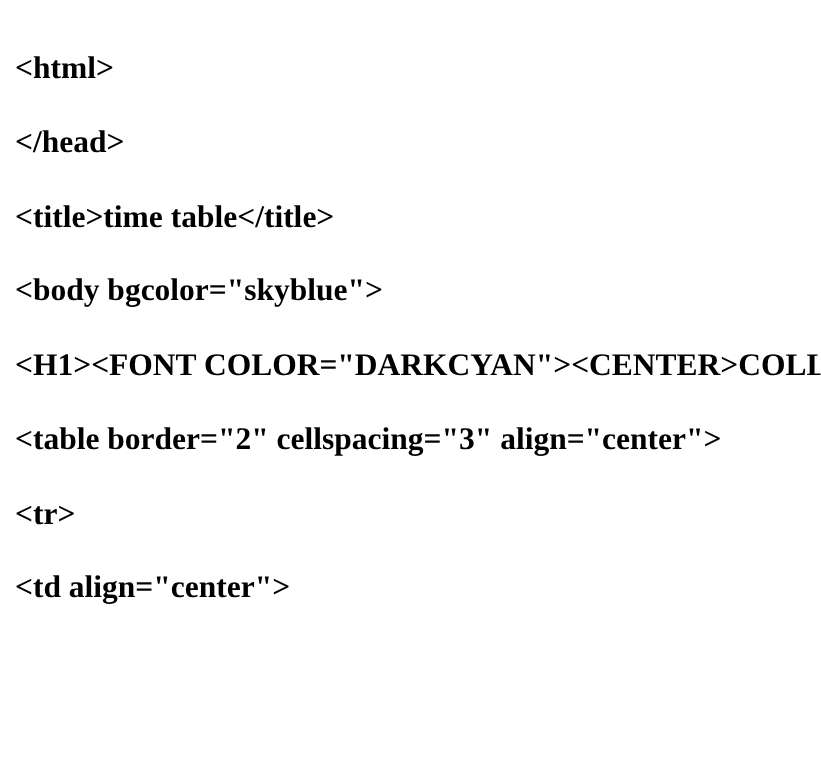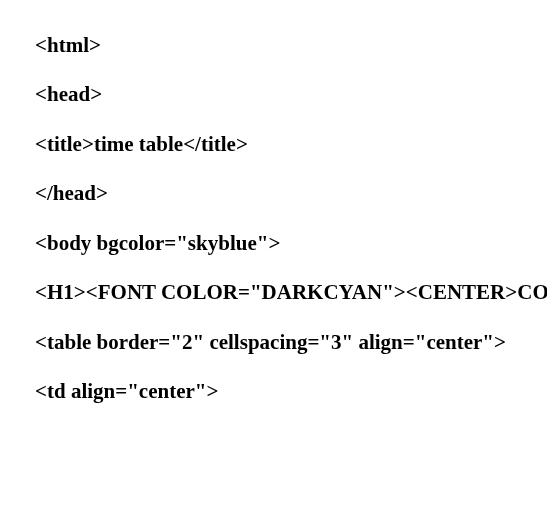--- a/index.html
+++ b/index.html
@@ -14,37 +14,36 @@
     font-size: 21px;
     font-weight: bold;
     color: #000;
     line-height: 1.18;
     padding: 8px 10px 0 10px;
     box-sizing: border-box;
     overflow: hidden;
   }
   .line {
     white-space: pre;
-    margin-left: 25px;
   }
   .code-block {
     white-space: pre;
   }
 </style>
 </head>
 <body>
 
 <div class="code-block">
 <div class="line">&lt;html&gt;</div>
-<div class="line">&lt;head&gt;</div>
+<div class="line">&lt;/head&gt;</div>
 <div class="line">&lt;title&gt;time table&lt;/title&gt;</div>
-<div class="line">&lt;/head&gt;</div>
 <div class="line">&lt;body bgcolor="skyblue"&gt;</div>
 <div class="line">&lt;H1&gt;&lt;FONT COLOR="DARKCYAN"&gt;&lt;CENTER&gt;COLLEGE</div>
 <div class="line">&lt;table border="2" cellspacing="3" align="center"&gt;</div>
+<div class="line">&lt;tr&gt;</div>
 <div class="line">&lt;td align="center"&gt;</div>
 
 
 
 
 
 
 
 
 

